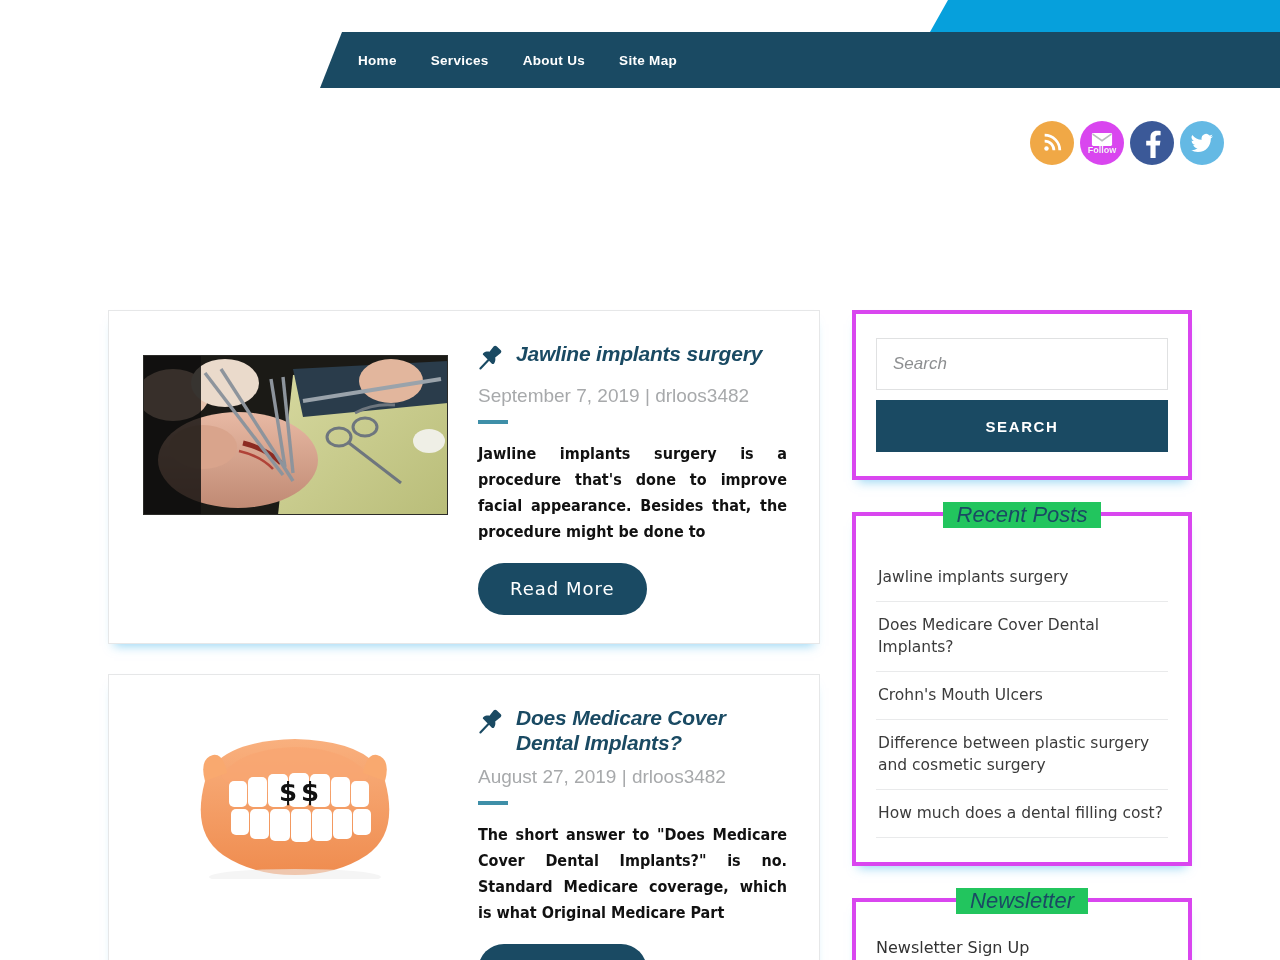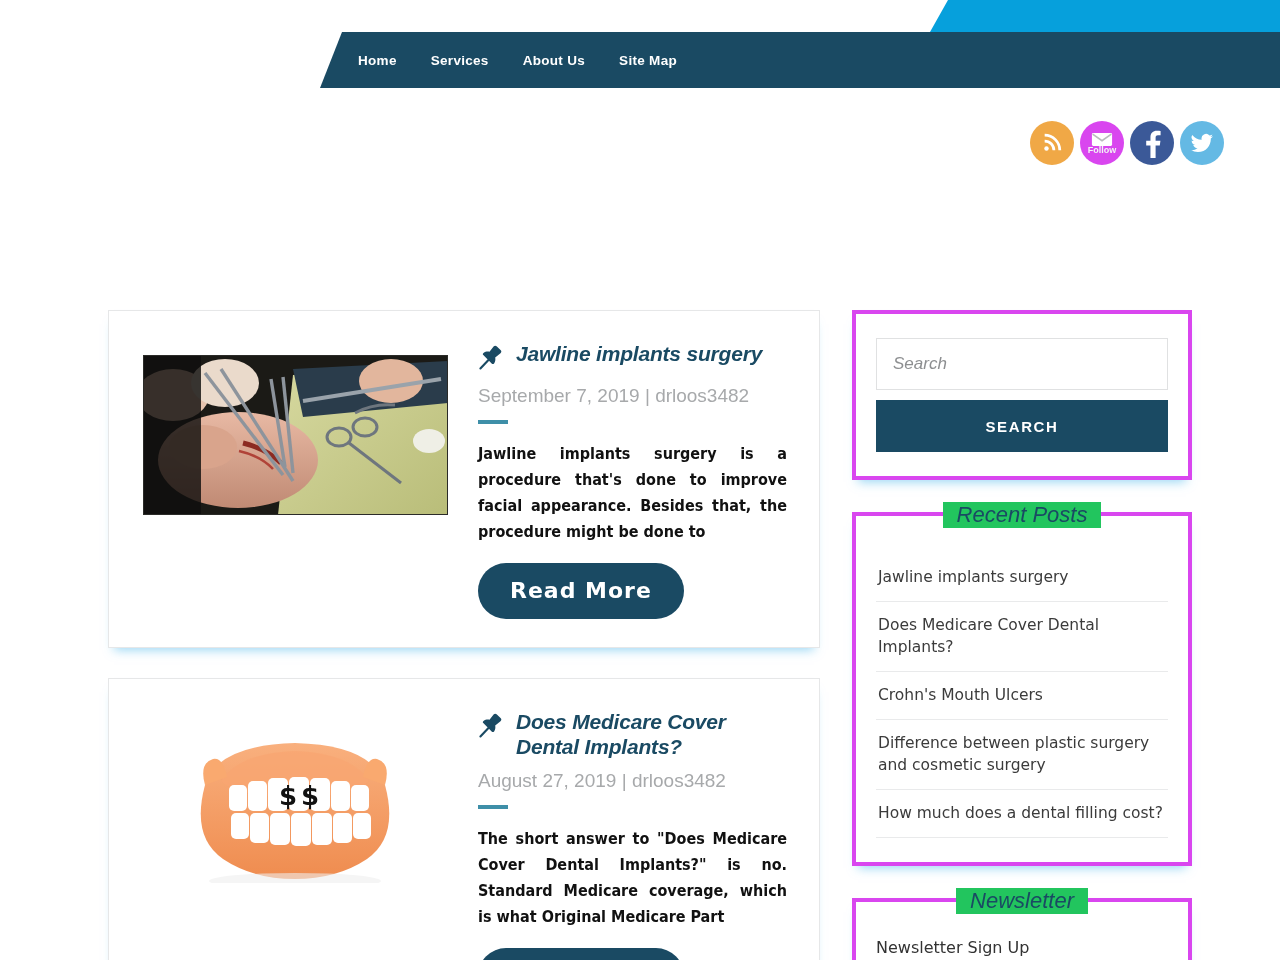--- a/index.html
+++ b/index.html
@@ -132,23 +132,22 @@
     color: #111111; font-size: 16px; line-height: 26px;
     text-align: justify; font-weight: bold;
     font-family: "Liberation Sans Narrow", "DejaVu Sans Condensed", "Liberation Sans", sans-serif;
     margin: 0;
   }
   .readmore {
     display: inline-block; margin-top: 18px;
     background: #1a4a63; color: #ffffff;
     border: none; border-radius: 34px;
     padding: 15px 32px 16px;
-    font-size: 22px; letter-spacing: 1px; cursor: pointer;
+    font-size: 18px; letter-spacing: 1px; cursor: pointer;
     font-family: "DejaVu Sans", sans-serif;
-    font-weight: bold;
   }
 
   
   .widget {
     background: #fff; border: 4px solid #d946ef;
     margin-bottom: 32px; padding: 22px 20px 24px;
     position: relative;
     box-shadow: 0 8px 10px -6px rgba(70,180,235,.55);
   }
   .widget-title-wrap { text-align: center; margin-top: -36px; margin-bottom: 22px; }

